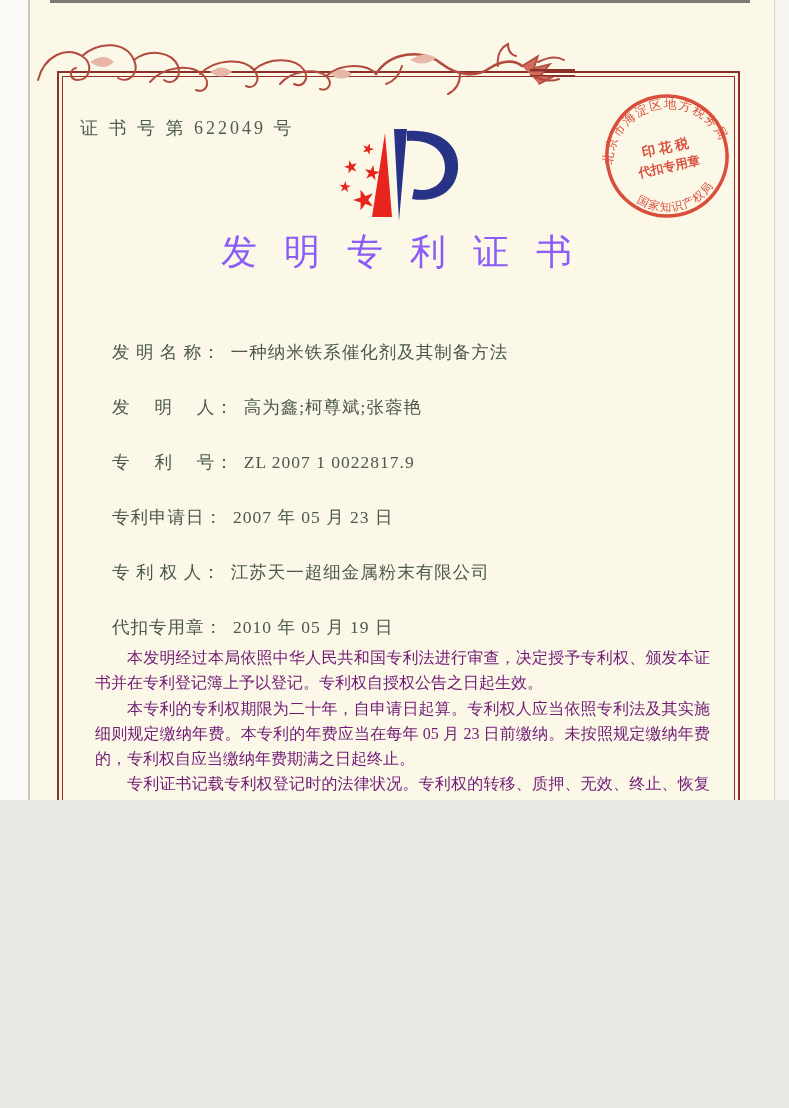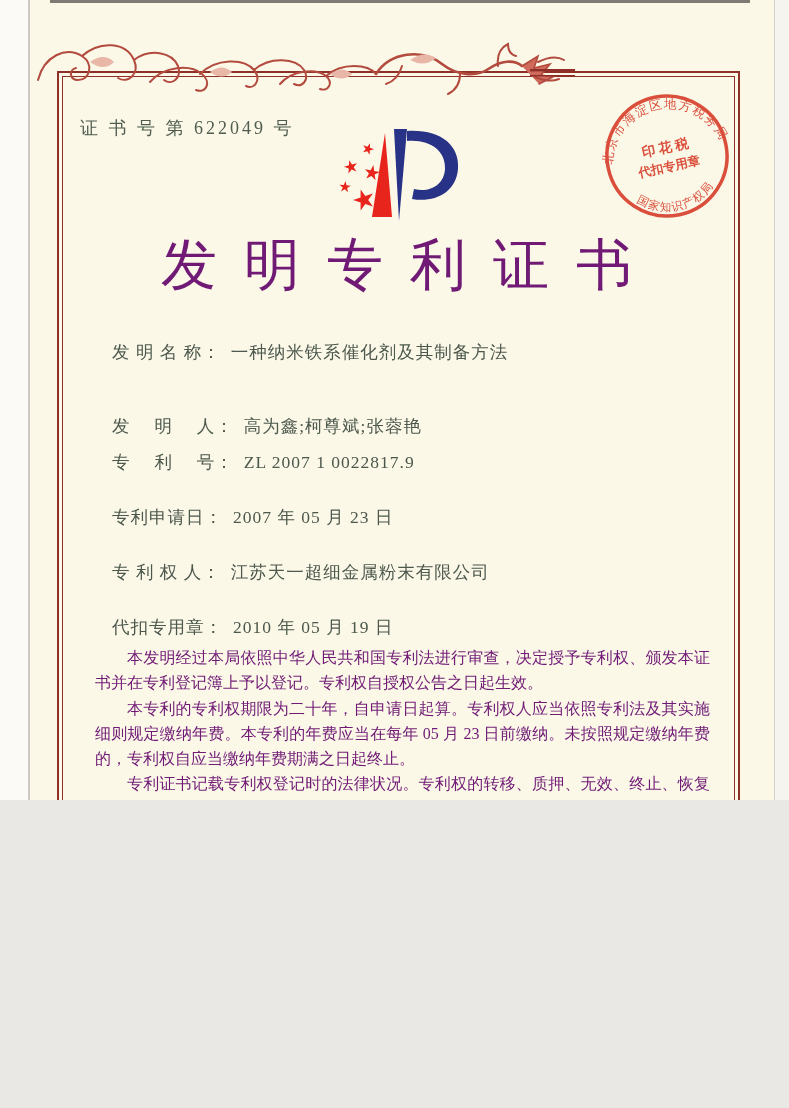--- a/index.html
+++ b/index.html
@@ -18,21 +18,21 @@
   #frame-inner{position:absolute;left:3px;top:3px;right:3px;bottom:3px;border:1px solid #8f3028;}
   
   #guilloche{
     left:62px;top:818px;width:672px;height:236px;
     background-image:
       repeating-radial-gradient(1300px 420px at 50% 315%, rgba(216,122,62,.30) 0 1.5px, rgba(0,0,0,0) 1.5px 7px),
       repeating-radial-gradient(1500px 520px at 38% 335%, rgba(216,122,62,.18) 0 1.5px, rgba(0,0,0,0) 1.5px 9px),
       linear-gradient(rgba(248,206,170,.10), rgba(248,200,162,.28));
   }
   #cert-no{left:80px;top:116px;font-size:18px;letter-spacing:3px;color:#4f5c4f;}
-  #title{left:57px;top:228px;width:679px;text-align:center;font-size:56px;letter-spacing:27px;padding-left:27px;box-sizing:border-box;color:#701a75;}
+  #title{left:57px;top:228px;width:679px;text-align:center;font-size:36px;letter-spacing:27px;padding-left:27px;box-sizing:border-box;color:#8b5cf6;}
   
   #fields{left:95px;top:340px;width:600px;color:#4c584c;font-size:17.5px;letter-spacing:1px;}
   .field-row{position:absolute;left:17px;white-space:nowrap;}
   .field-label{display:inline-block;margin-right:10px;}
   
   #body-text{left:95px;top:645px;width:615px;font-size:16px;line-height:1.58;color:#701a75;text-align:justify;}
   #body-text p{margin:0;text-indent:2em;}
   
   #barcode{
     left:95px;top:834px;width:242px;height:21px;
@@ -164,21 +164,21 @@
     <text x="70" y="66" font-size="13.5" fill="#d8402e" text-anchor="middle" font-weight="bold">印 花 税</text>
     <text x="70" y="85" font-size="12.5" fill="#d8402e" text-anchor="middle" font-weight="bold">代扣专用章</text>
   </svg>
 
   <div class="abs" id="title">发明专利证书</div>
 
   <div class="abs" id="fields">
     <div class="field-row" style="top:0;">
       <span class="field-label">发 明 名 称：</span><span class="field-value">一种纳米铁系催化剂及其制备方法</span>
     </div>
-    <div class="field-row" style="top:55px;margin-top:19px;">
+    <div class="field-row" style="top:55px;">
       <span class="field-label">发　 明　 人：</span><span class="field-value">高为鑫;柯尊斌;张蓉艳</span>
     </div>
     <div class="field-row" style="top:110px;">
       <span class="field-label">专　 利　 号：</span><span class="field-value">ZL 2007 1 0022817.9</span>
     </div>
     <div class="field-row" style="top:165px;">
       <span class="field-label">专利申请日：</span><span class="field-value">2007 年 05 月 23 日</span>
     </div>
     <div class="field-row" style="top:220px;">
       <span class="field-label">专 利 权 人：</span><span class="field-value">江苏天一超细金属粉末有限公司</span>

